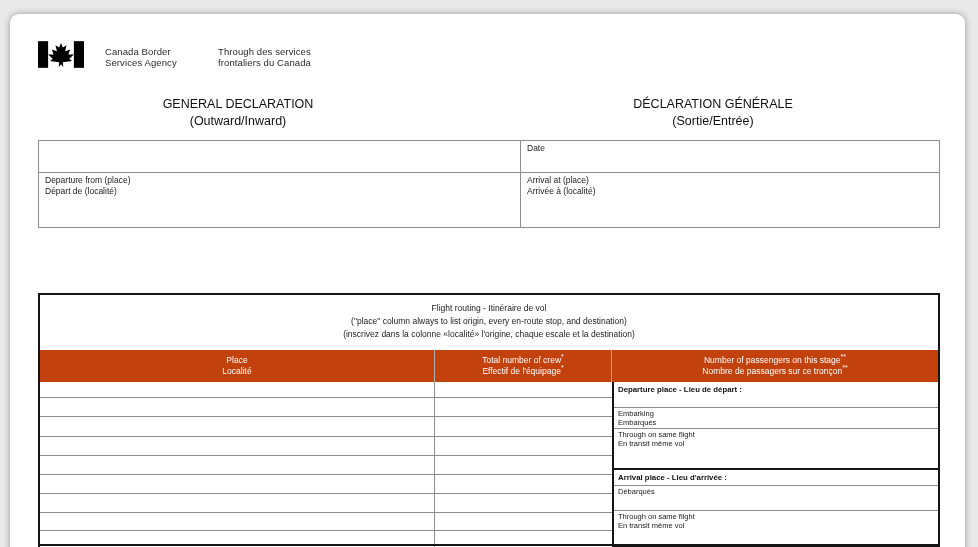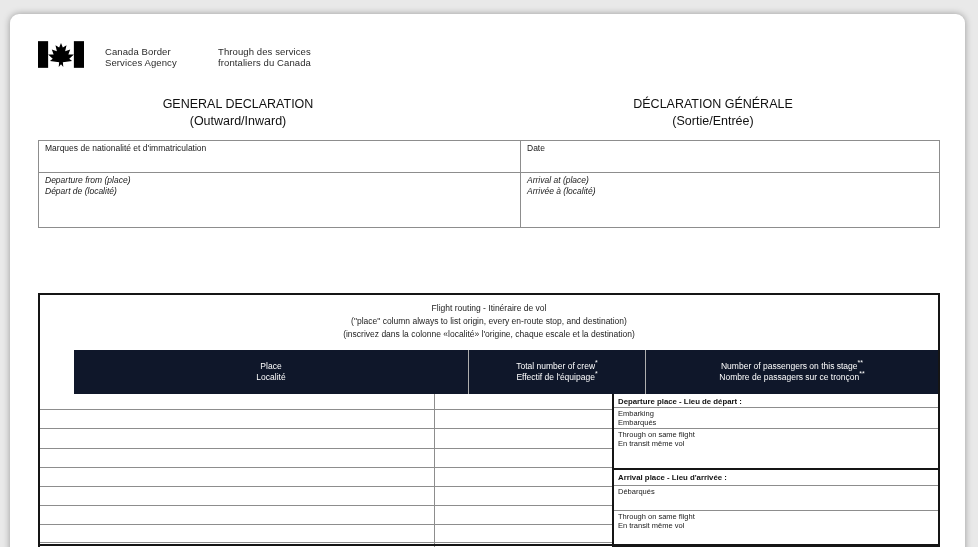--- a/index.html
+++ b/index.html
@@ -24,48 +24,48 @@
   .agency { position: absolute; top: 33px; font-size: 9.5px; line-height: 10.5px; color: #2a2a2a; letter-spacing: .1px; }
   .agency-en { left: 95px; }
   .agency-fr { left: 208px; }
   
   .title { position: absolute; top: 82px; text-align: center; font-weight: normal; font-size: 12.5px; line-height: 17px; color: #111; }
   .title-en { left: 28px;  width: 400px; }
   .title-fr { left: 508px; width: 390px; }
   
   .info-table { position: absolute; left: 28px; top: 126px; width: 902px; border: 1px solid #8d8d8d; }
   .itr { display: flex; border-bottom: 1px solid #8d8d8d; }
-  .itr:last-child { border-bottom: none; font-style: italic; }
+  .itr:last-child { border-bottom: none; }
   .r1 { height: 41px; }
   .r2 { height: 32px; }
   .r3 { height: 54px; }
   .cell { padding: 2px 6px; font-size: 8.5px; line-height: 10.5px; }
   .cell.bdr { border-right: 1px solid #8d8d8d; }
   .wide { width: 482px; }
   .mid  { width: 156px; }
   .rest { flex: 1; }
   
   .routing-table { position: absolute; left: 28px; top: 279px; width: 902px; height: 300px; border: 2px solid #151515; border-bottom: none; }
   .caption { height: 55px; text-align: center; font-size: 8.5px; line-height: 13px; padding-top: 7px; color: #222; }
-  .rhead { display: flex; height: 44px; background: #0f172a; color: #fff; margin-left: 34px; }
+  .rhead { display: flex; height: 32px; background: #c2410c; color: #fff; }
   .hc { display: flex; flex-direction: column; justify-content: center; text-align: center; font-size: 8.5px; line-height: 11px; }
   .hc sup { font-size: 7px; line-height: 0; }
   .hc1 { width: 395px; border-right: 1px solid #aeaeae; }
   .hc2 { width: 177px; border-right: 1px solid #aeaeae; }
   .hc3 { flex: 1; }
   .rbody { display: flex; height: 200px; }
   .leftgrid { width: 572px; display: flex; flex-direction: column; }
   .lrow { display: flex; border-bottom: 1px solid #8d8d8d; }
   .lrow.filler { flex: 1; border-bottom: none; }
   .h16 { height: 16px; } .h18 { height: 18px; } .h19 { height: 19px; } .h20 { height: 20px; }
   .pcell { width: 395px; border-right: 1px solid #8d8d8d; }
   .ccell { flex: 1; }
   .pax { flex: 1; border-left: 2px solid #151515; display: flex; flex-direction: column; }
   .secbox { border-bottom: 2px solid #151515; }
-  .sec-title { font-size: 7.8px; font-weight: bold; padding: 3px 4px 0 4px; height: 14px; border-bottom: 1px solid #8d8d8d; color: #111; }
+  .sec-title { font-size: 7.8px; font-weight: bold; padding: 3px 4px 0 4px; height: 26px; border-bottom: 1px solid #8d8d8d; color: #111; }
   .boxb .sec-title { height: 16px; }
   .sec-label { font-size: 7.5px; line-height: 8.5px; padding: 2px 4px 0 4px; height: 21px; border-bottom: 1px solid #8d8d8d; }
   .boxb .sec-label { height: 25px; }
   .sec-through { font-size: 7.5px; line-height: 8.5px; padding: 2px 4px 0 4px; height: 39px; }
   .boxb .sec-through { height: 35px; }
   .pax-filler { flex: 1; }
   .next-line { position: absolute; left: 28px; top: 530px; width: 902px; height: 2px; background: #151515; }
 </style>
 </head>
 <body>
@@ -91,21 +91,20 @@
     <div>(Outward/Inward)</div>
   </div>
   <div class="title title-fr">
     <div>DÉCLARATION GÉNÉRALE</div>
     <div>(Sortie/Entrée)</div>
   </div>
 
   <div class="info-table">
     <div class="itr r2">
       <div class="cell wide bdr">
-        <div>Marques de nationalité et d'immatriculation</div>
       </div>
       <div class="cell rest">
         <div>Date</div>
       </div>
     </div>
     <div class="itr r3">
       <div class="cell wide bdr">
         <div>Departure from (place)</div>
         <div>Départ de (localité)</div>
       </div>

